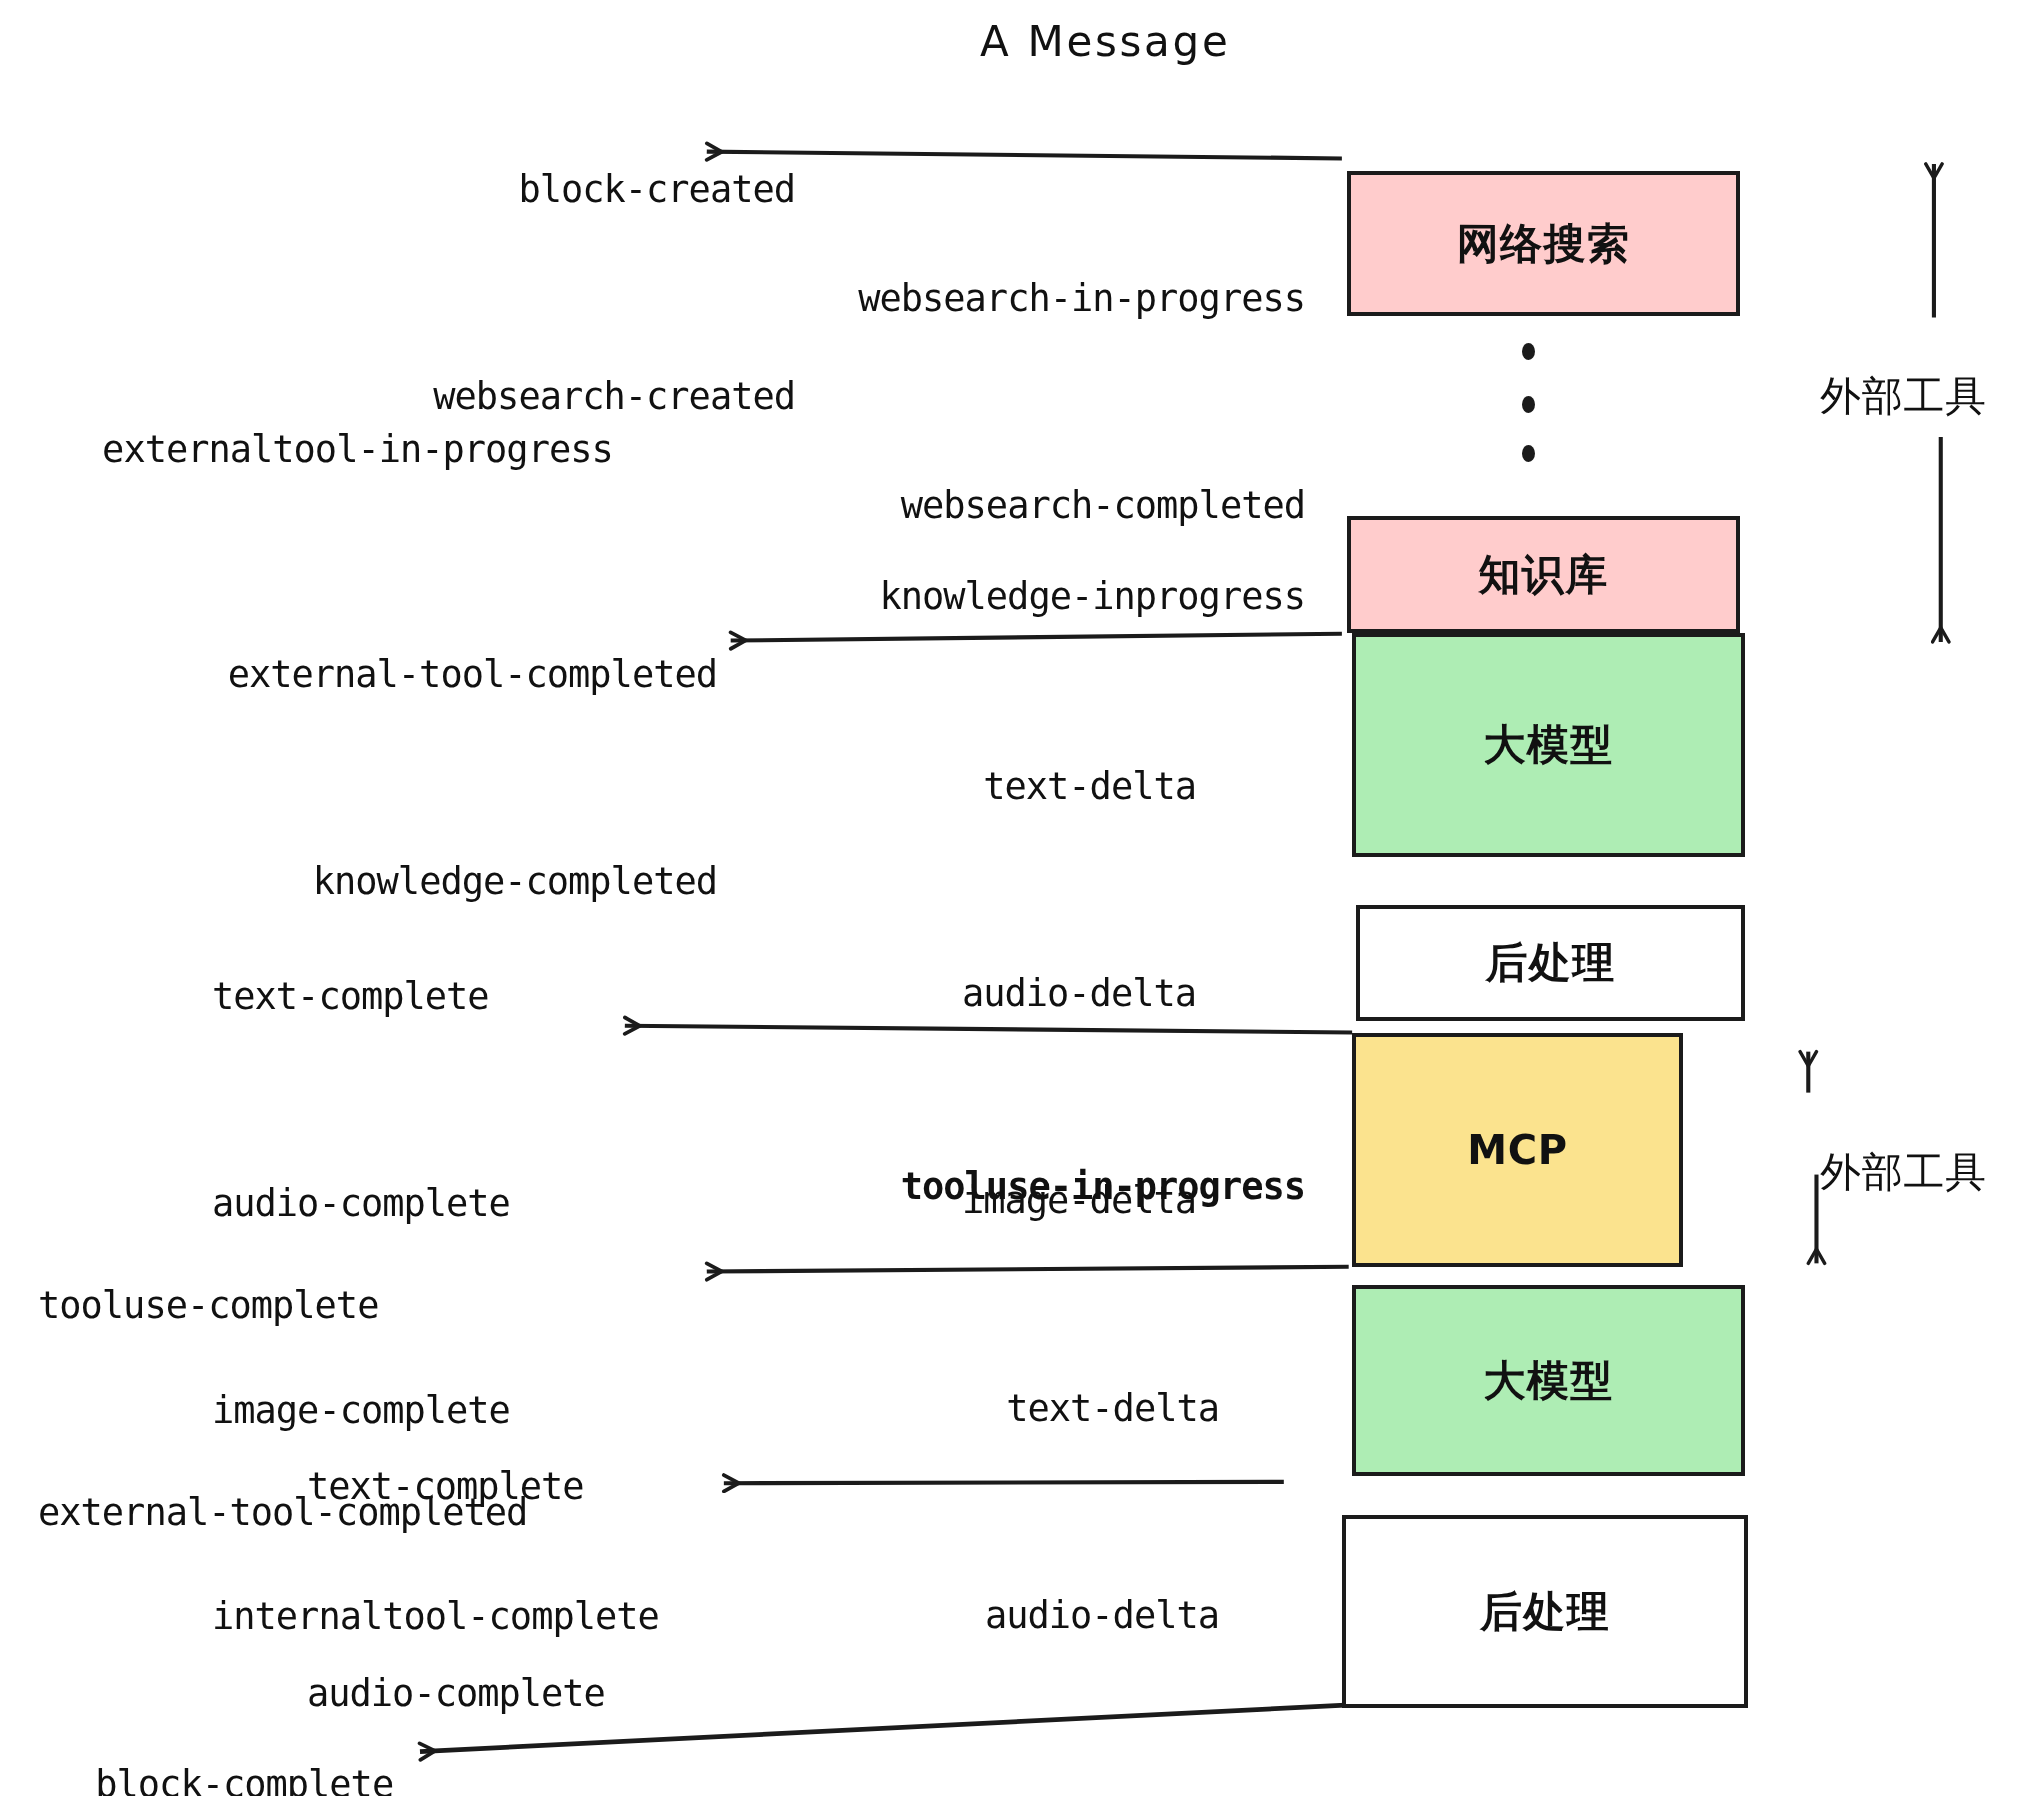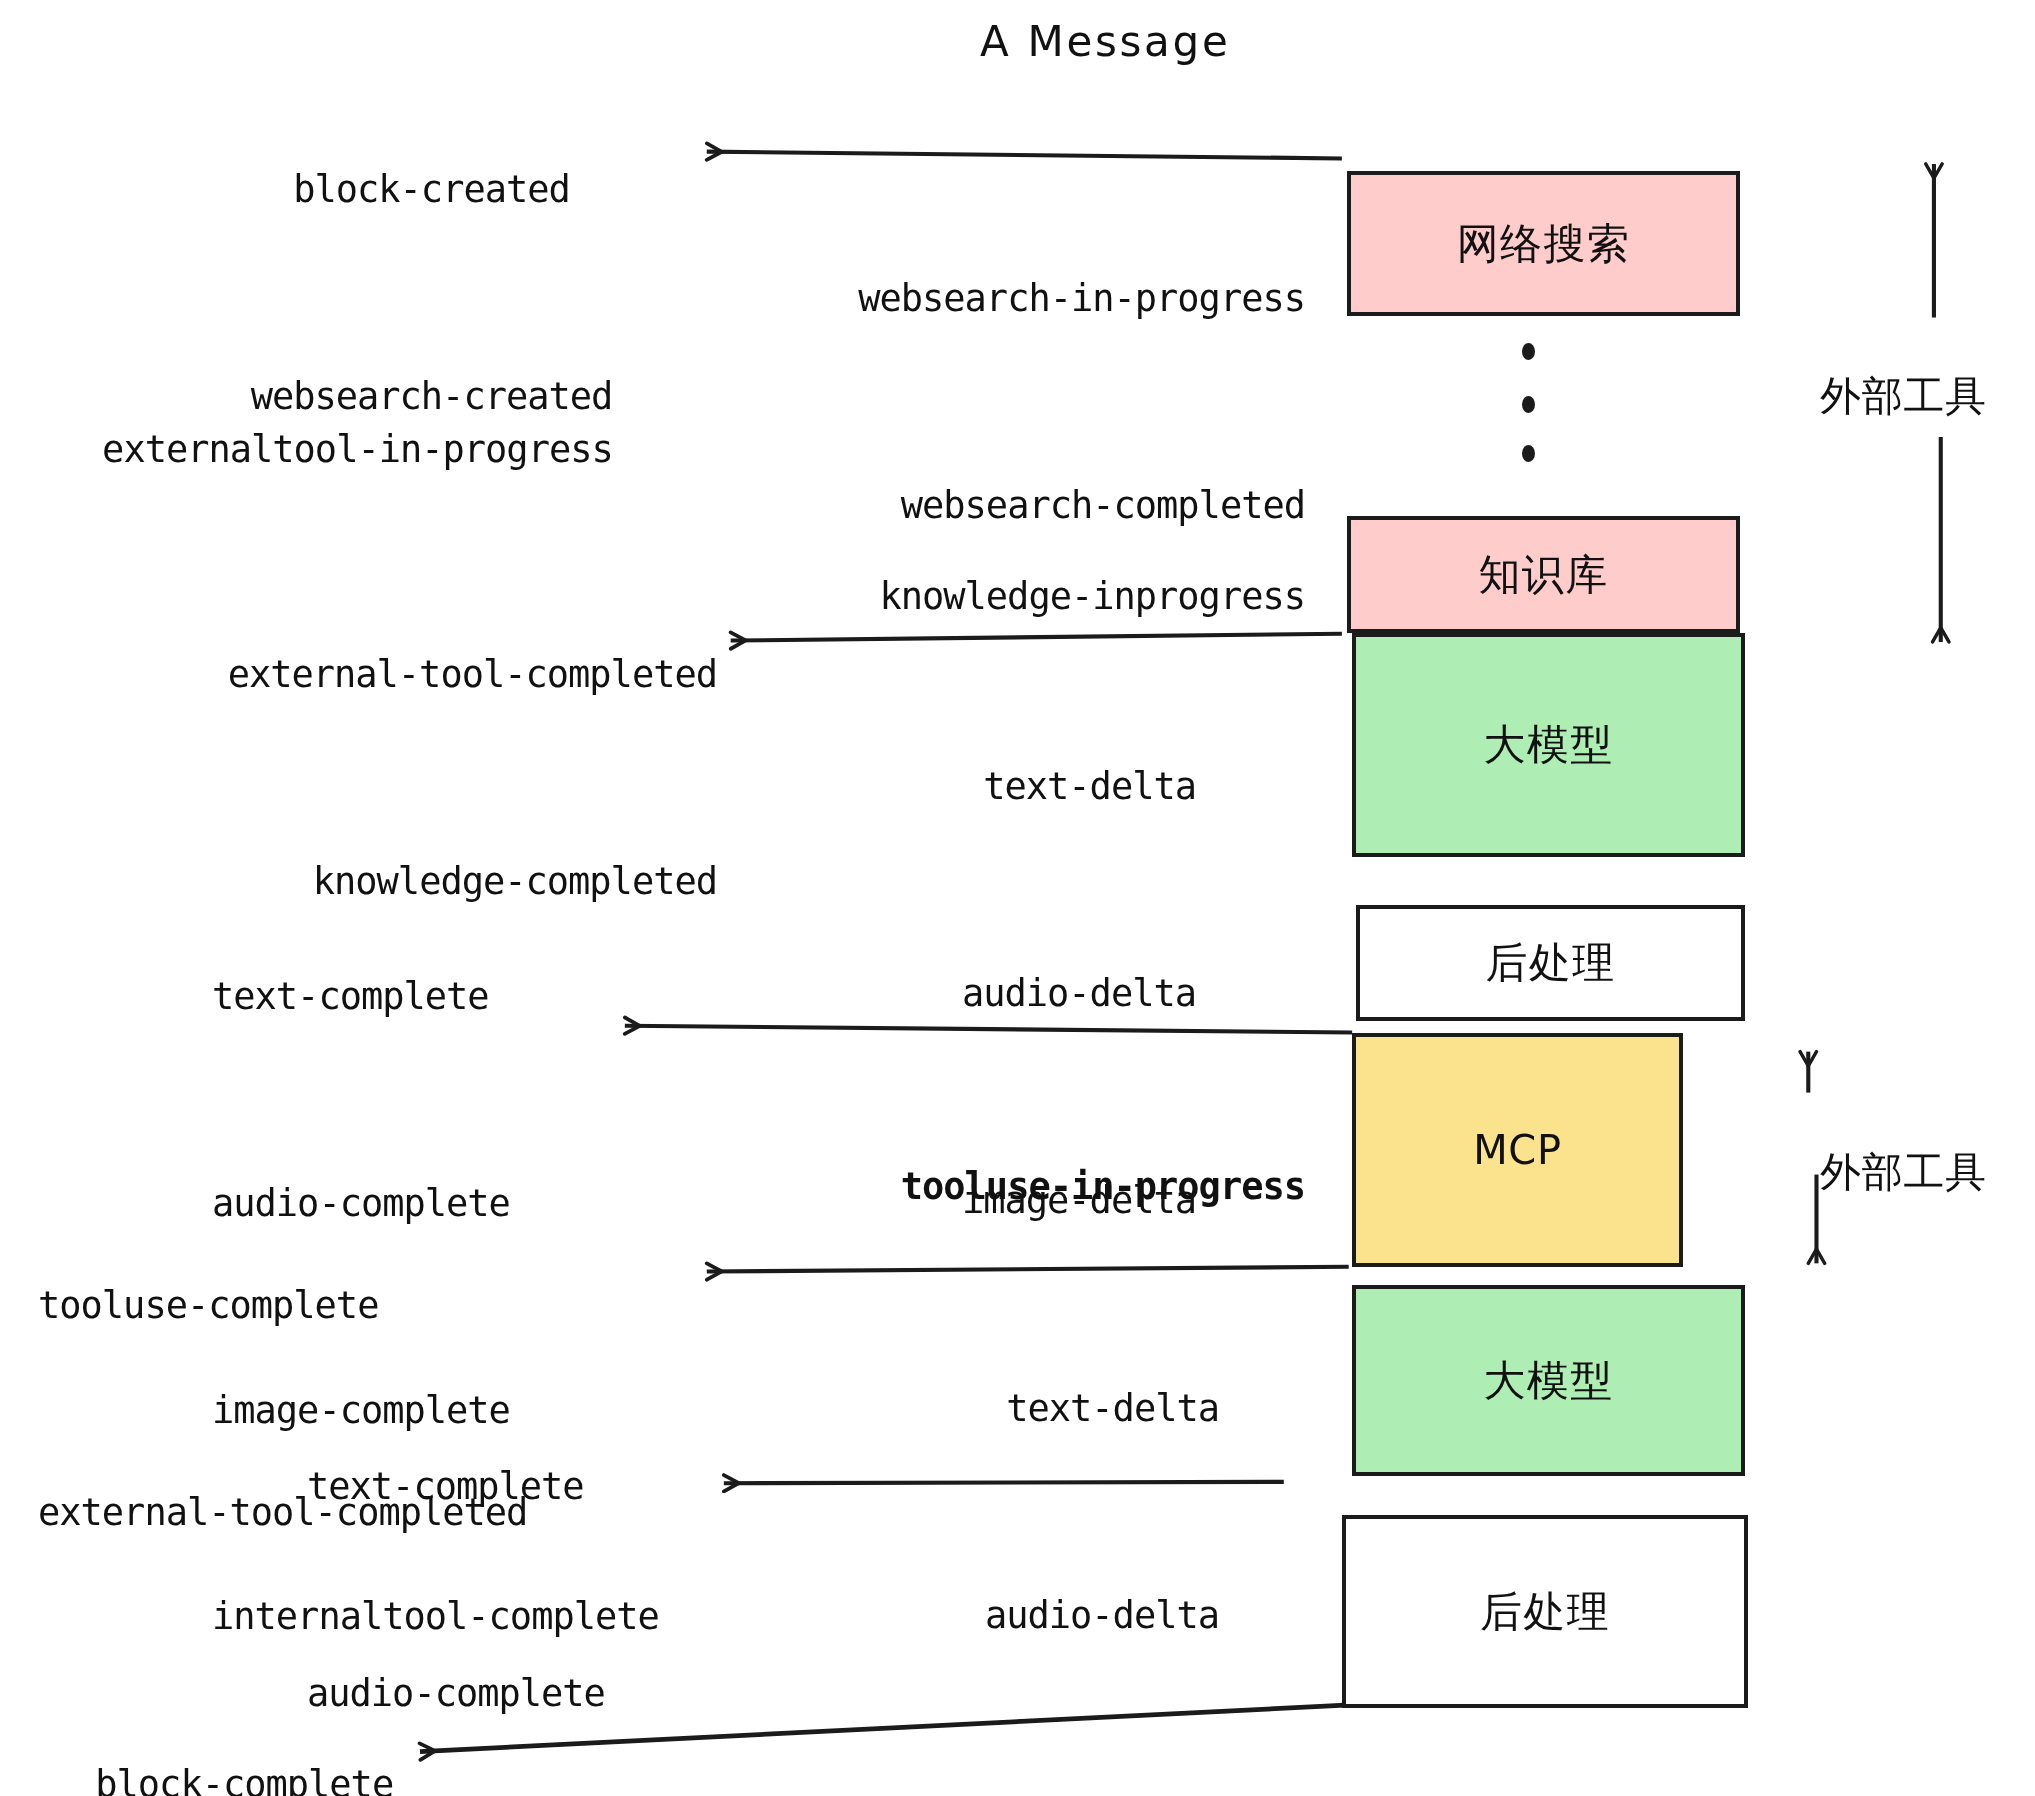--- a/index.html
+++ b/index.html
@@ -37,20 +37,21 @@
     display:flex;
     align-items:center;
     justify-content:center;
     font-family:"DejaVu Sans", sans-serif;
     color:#111111;
   }
   .box-label{
     font-size:42px;
     letter-spacing:1.4px;
     font-family:"DejaVu Sans", sans-serif;
+    font-weight:bold;
   }
   .box-label.latin{
     font-size:40px;
     letter-spacing:0.7px;
     font-family:"DejaVu Sans", sans-serif;
   }
   .sidelabel{
     position:absolute;
     font-size:41px;
     color:#111111;
@@ -108,21 +109,21 @@
   </div>
 
   <div class="dot" style="left:1522px; top:343px;"></div>
   <div class="dot" style="left:1522px; top:396px;"></div>
   <div class="dot" style="left:1522px; top:445px;"></div>
 
   <div class="sidelabel" style="left:1820px; top:341px;">外部工具</div>
 
   <div class="sidelabel" style="left:1820px; top:1117px;">外部工具</div>
 
-  <div class="evt right" style="left:90px; top:96px; width:683px;text-align:center;">
+  <div class="evt right" style="left:112px; top:96px; width:683px;">
     <div>block-created</div>
     <div style="height:18px"></div>
     <div>websearch-created</div>
   </div>
 
   <div class="evt right" style="left:533px; top:205px; width:772px;">
     <div>websearch-in-progress</div>
     <div style="height:18px"></div>
     <div>websearch-completed</div>
   </div>

